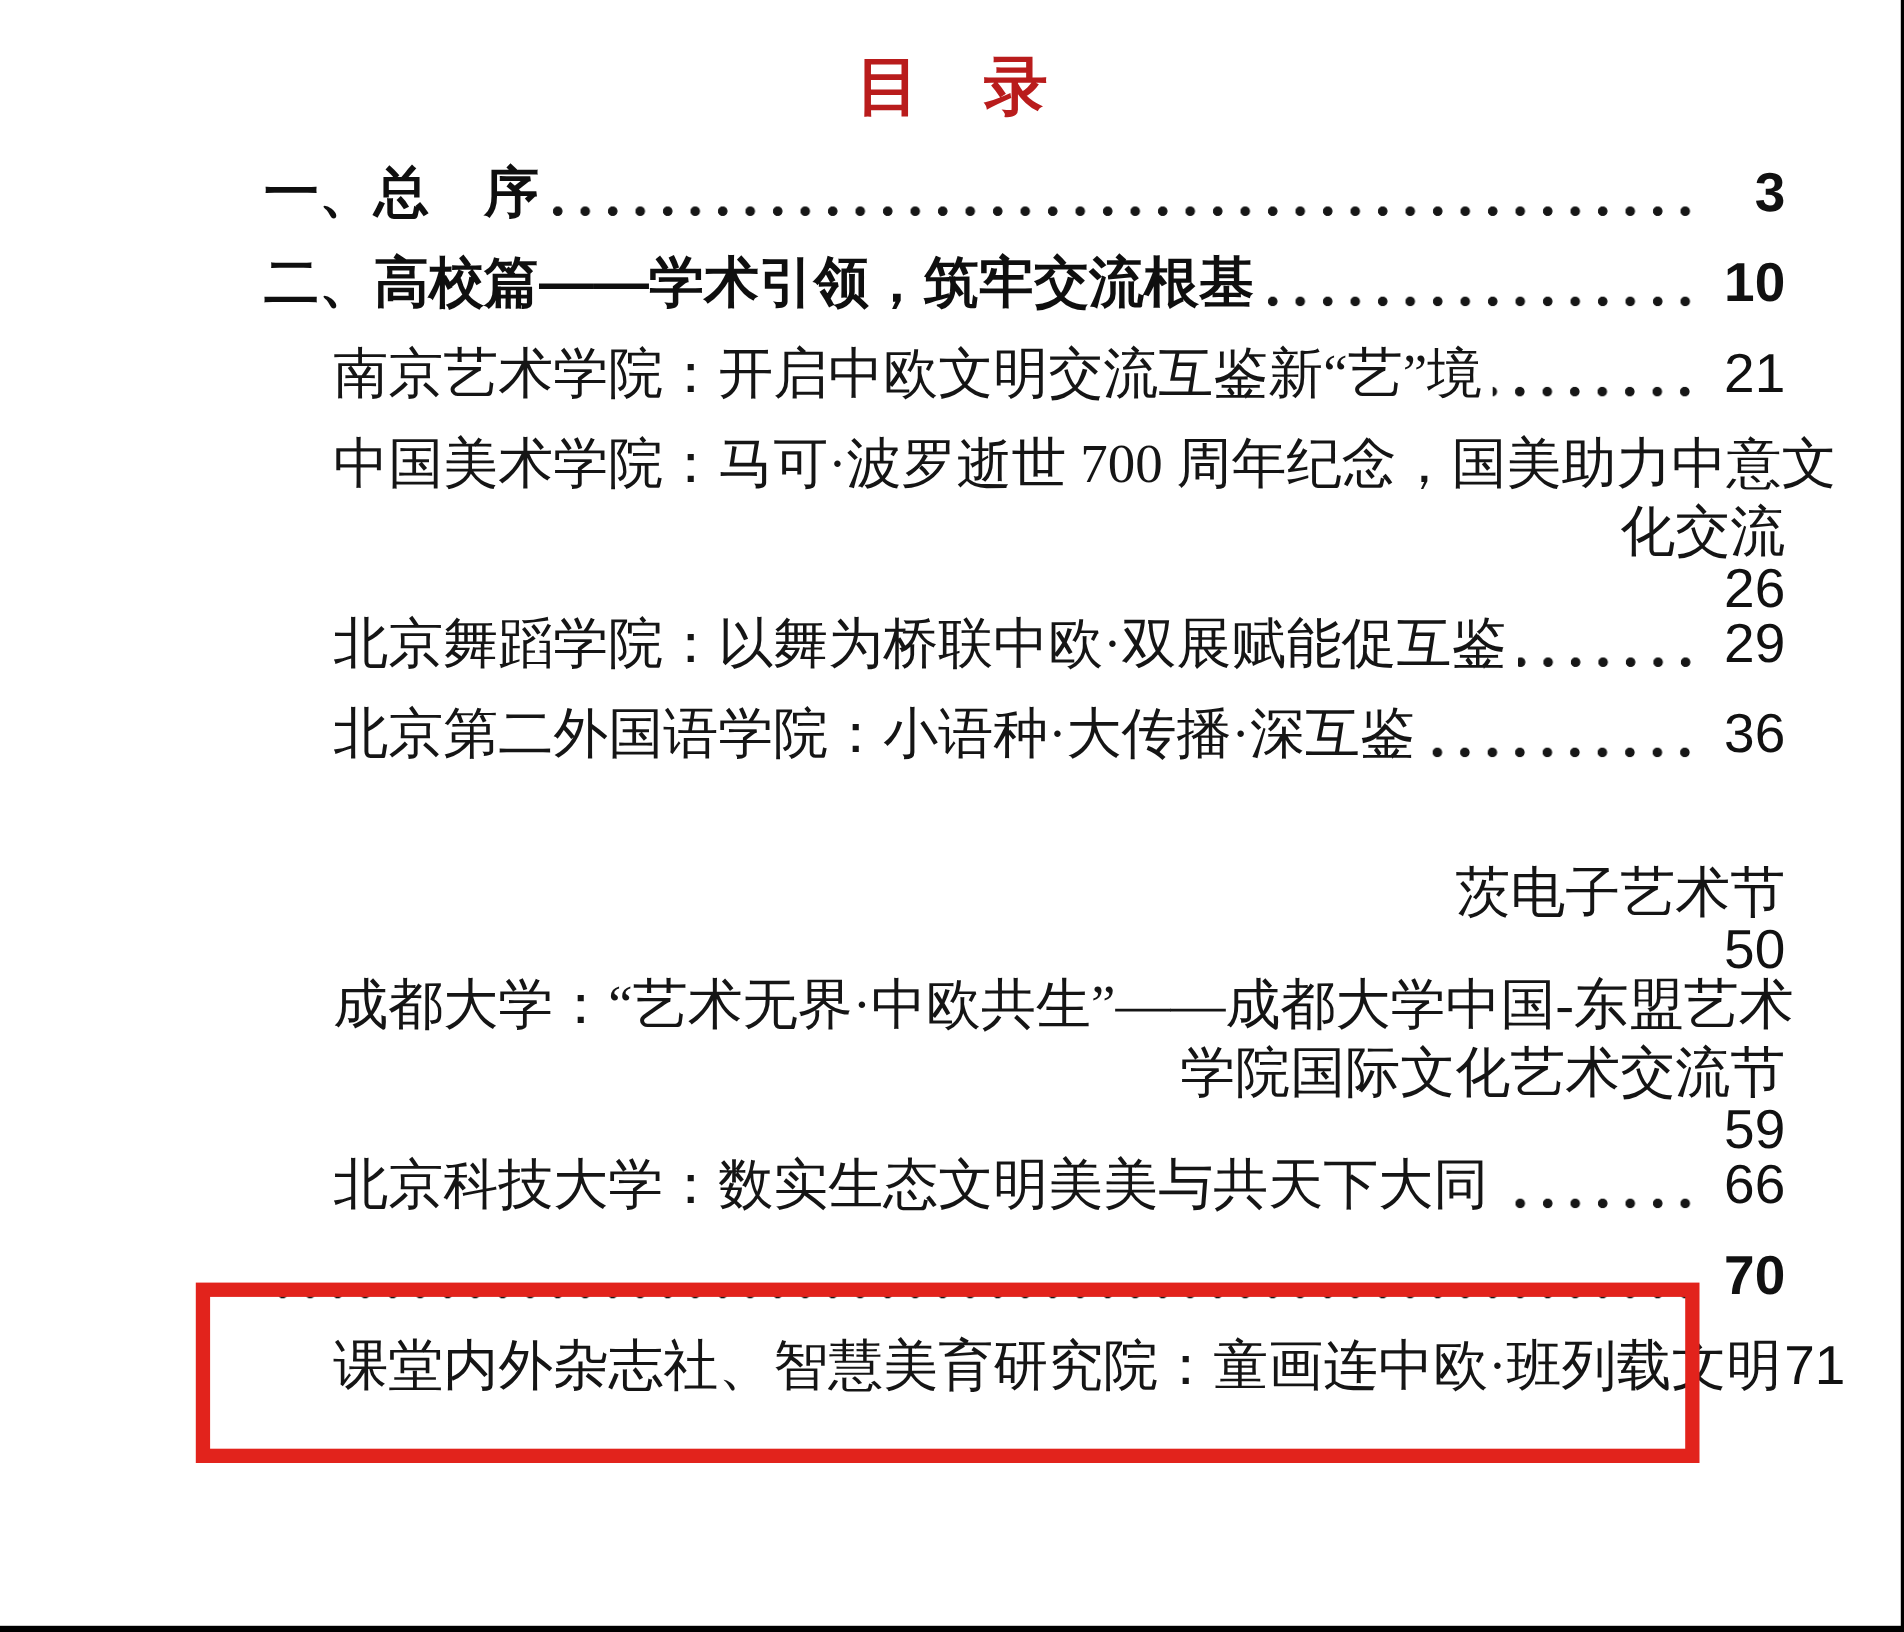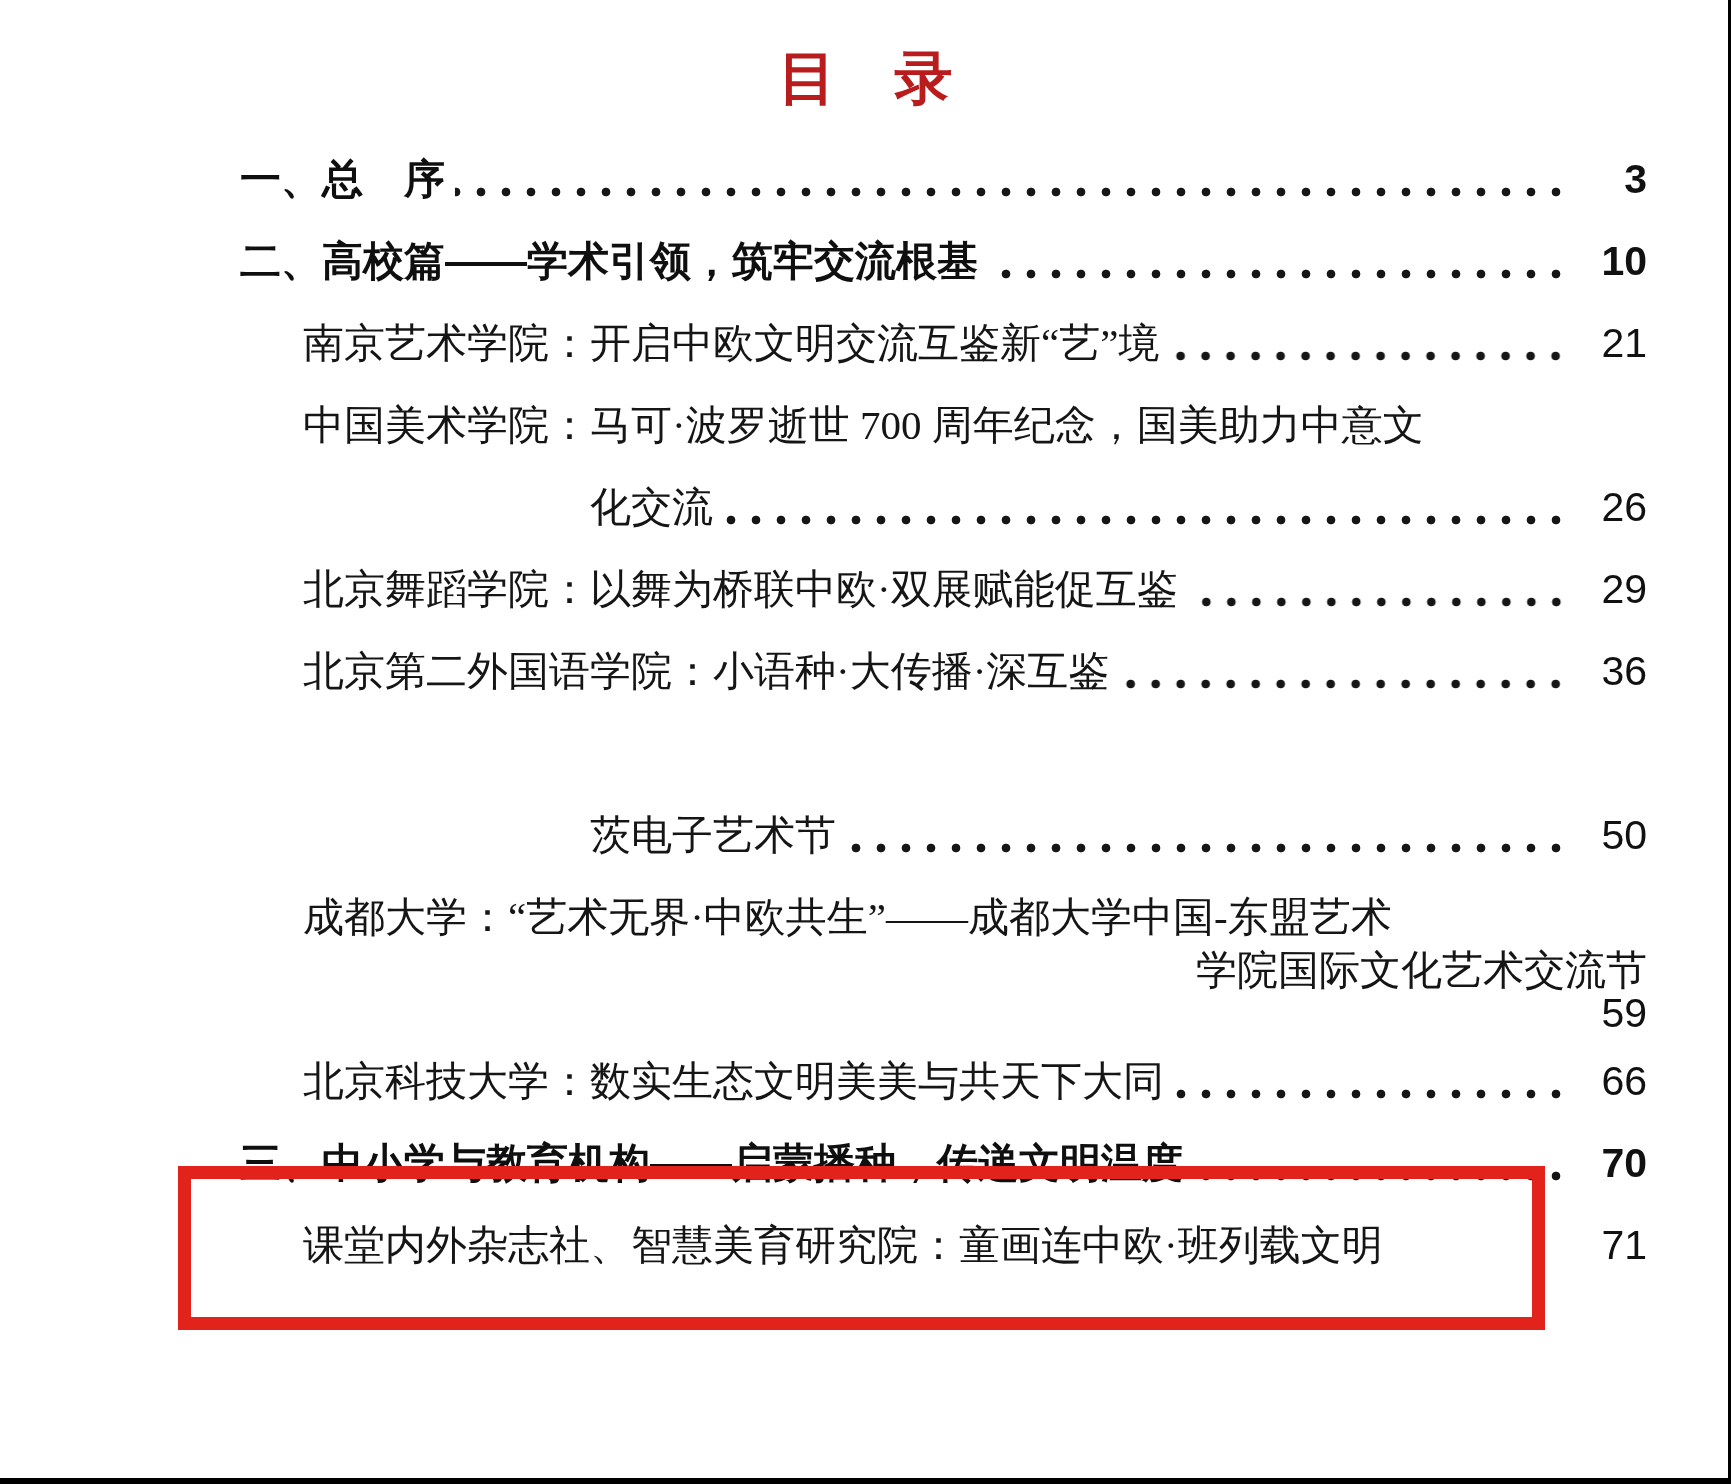--- a/index.html
+++ b/index.html
@@ -11,32 +11,32 @@
   }
   .toc-title {
     position:absolute; top:40px; left:0; width:100%;
     text-align:center; font-size:58px; font-weight:700;
     color:#b91c1c;
   }
   .toc-list { position:absolute; top:130px; left:0; width:1731px; }
   .row {
     display:flex; align-items:flex-end;
     height:82px; box-sizing:border-box;
-    padding-right:84px; padding-bottom:12px;
-    font-size:41px; line-height:1;
+    padding-right:108px; padding-bottom:12px;
+    font-size:50px; line-height:1;
   }
   .row:nth-child(15) { margin-top:14px; }
   .row .t { white-space:nowrap; }
   .row.section {
     font-family:"Liberation Sans", sans-serif;
     font-weight:700; padding-left:240px; color:#0f0f0f;
   }
   .row.entry   { padding-left:303px; }
   .row.cont-sm { padding-left:508px;flex-direction:column; }
-  .row.cont-lg { padding-left:590px; }
+  .row.cont-lg { padding-left:590px;flex-direction:column; }
   .leader {
     flex:1 1 auto; min-width:0; height:12px;
     margin:0 14px 2px 10px;
     background-image:radial-gradient(circle at 6px 6px, #161616 4px, rgba(0,0,0,0) 4.7px);
     background-size:25px 12px;
     background-repeat:repeat-x;
     background-position:right center;
   }
   .leader.off { background:none; margin:0; flex:1 1 auto; }
   .page-num {
@@ -129,21 +129,20 @@
     <span class="page-num">59</span>
   </div>
 
   <div class="row entry">
     <span class="t">北京科技大学：数实生态文明美美与共天下大同</span>
     <span class="leader"></span>
     <span class="page-num">66</span>
   </div>
 
   <div class="row section">
-    <span class="t">三、中小学与教育机构——启蒙播种，传递文明温度</span>
     <span class="leader"></span>
     <span class="page-num">70</span>
   </div>
 
   <div class="row entry">
     <span class="t">课堂内外杂志社、智慧美育研究院：童画连中欧·班列载文明</span>
     <span class="leader off"></span>
     <span class="page-num">71</span>
   </div>
 </div>

